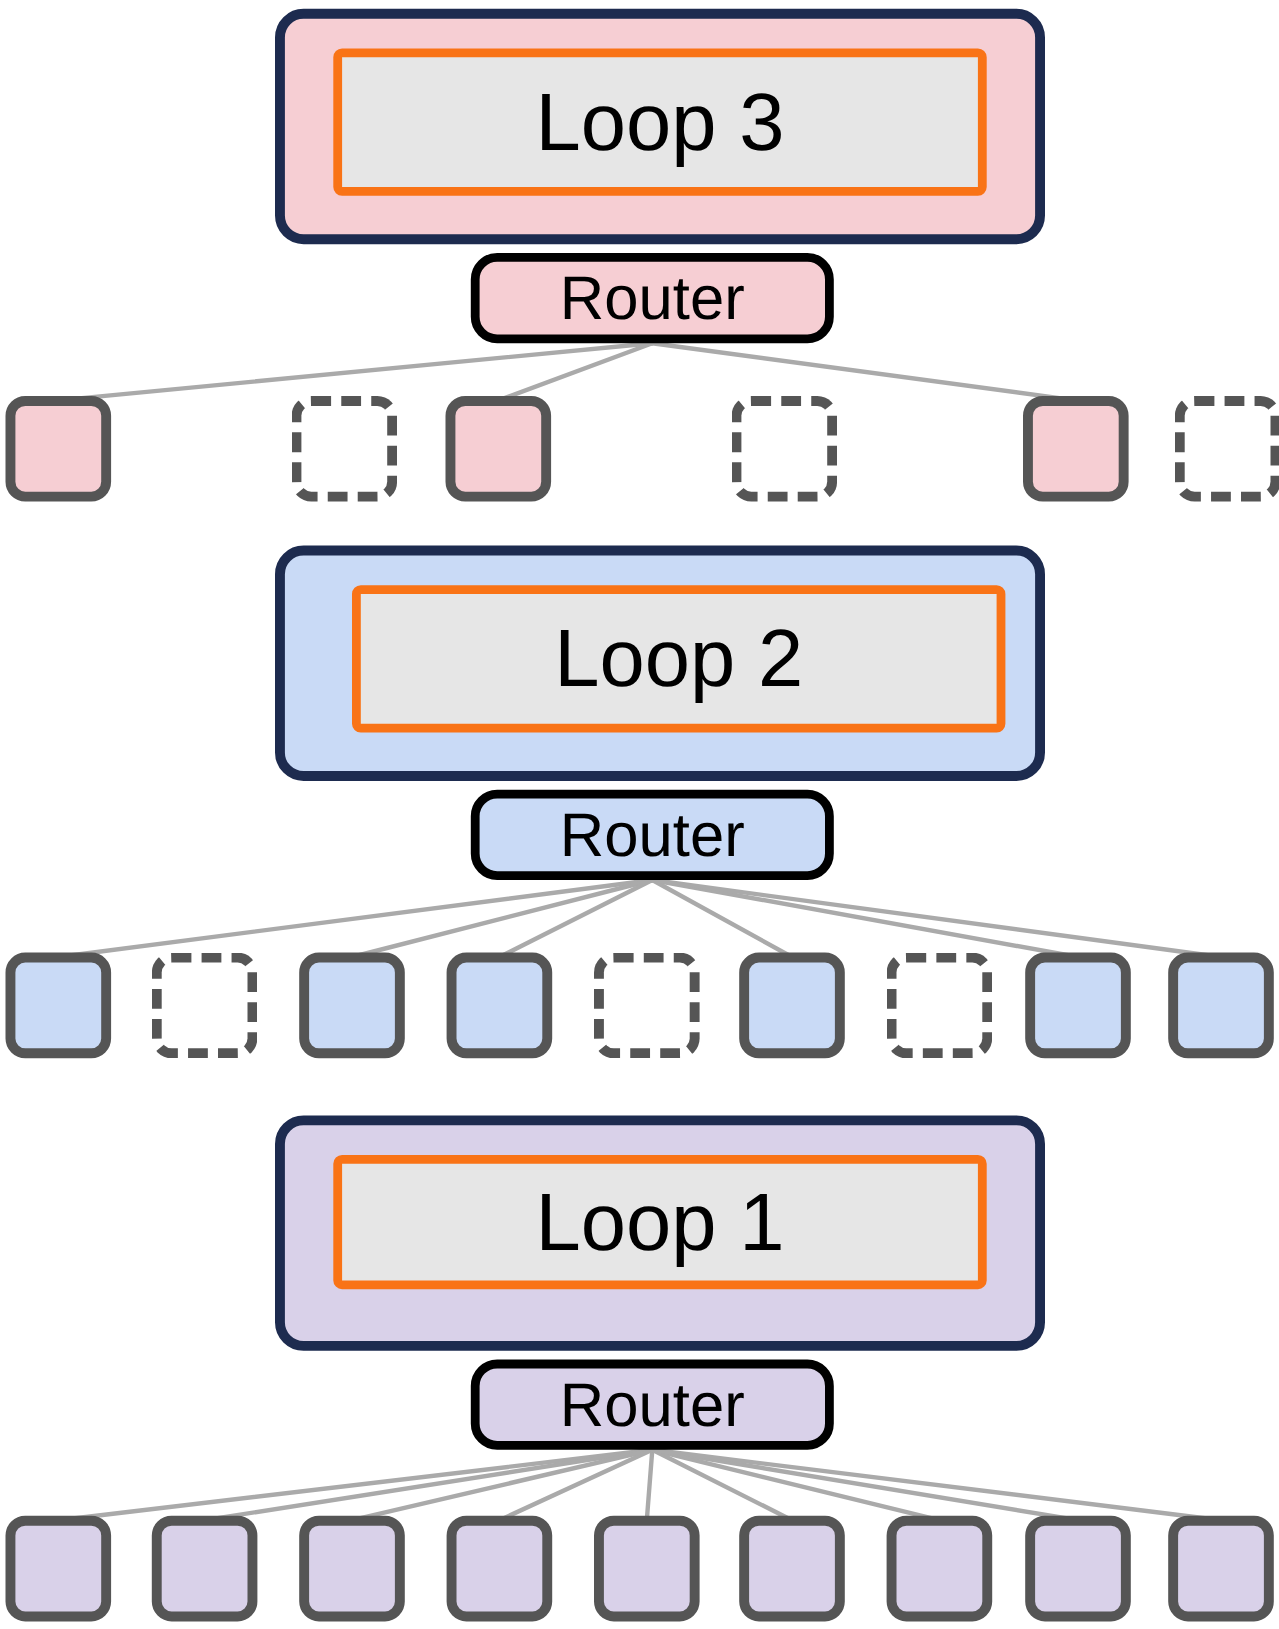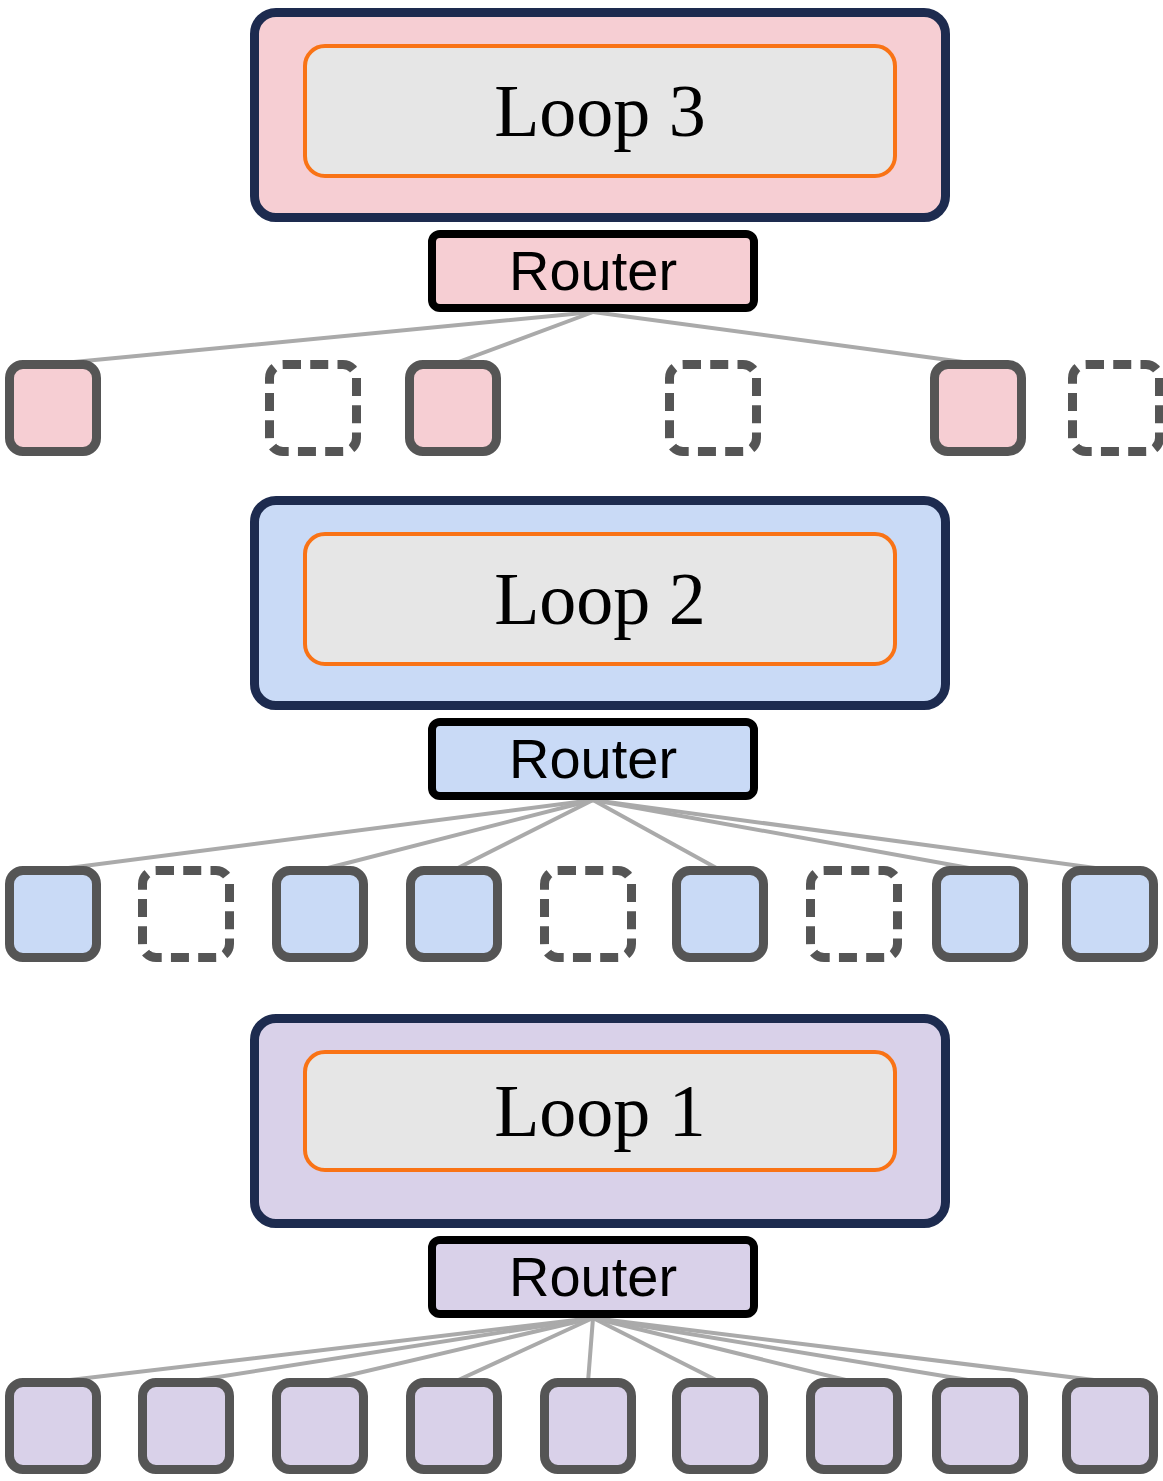--- a/index.html
+++ b/index.html
@@ -38,41 +38,40 @@
     position: absolute;
     box-sizing: border-box;
     border: 9px solid #1d2b4f;
     border-radius: 26px;
     z-index: 3;
   }
   .loop-inner {
     position: absolute;
     box-sizing: border-box;
     background: #e6e6e6;
-    border: 4px solid #f97316;
-    border-radius: 22px;
+    border: 8px solid #f97316;
+    border-radius: 8px;
     display: flex;
     align-items: center;
     justify-content: center;
     z-index: 4;
-    font-family: Liberation Serif, serif;
   }
   .loop-label {
     font-size: 74px;
     line-height: 1;
     color: #000000;
     letter-spacing: 0px;
     white-space: nowrap;
   }
   
   .router {
     position: absolute;
     box-sizing: border-box;
     border: 8px solid #000000;
-    border-radius: 12px;
+    border-radius: 24px;
     display: flex;
     align-items: center;
     justify-content: center;
     z-index: 2;
   }
   .router-label {
     font-size: 56px;
     line-height: 1;
     color: #000000;
     white-space: nowrap;
@@ -129,21 +128,21 @@
       <div class="expert active" style="left: 5px; top: 360px; background: rgb(246, 206, 211);"></div>
       <div class="expert inactive" style="left: 265px; top: 360px;"></div>
       <div class="expert active" style="left: 405px; top: 360px; background: rgb(246, 206, 211);"></div>
       <div class="expert inactive" style="left: 665px; top: 360px;"></div>
       <div class="expert active" style="left: 930px; top: 360px; background: rgb(246, 206, 211);"></div>
       <div class="expert inactive" style="left: 1068px; top: 360px;"></div>
       <div class="router" style="left: 428px; top: 718px; width: 330px; height: 82px; background: rgb(201, 218, 246);">
         <span class="router-label">Router</span>
       </div>
       <div class="loop-outer" style="left: 250px; top: 496px; width: 700px; height: 214px; background: rgb(201, 218, 246);"></div>
-      <div class="loop-inner" style="left: 303px; top: 532px; width: 594px; height: 134px;">
+      <div class="loop-inner" style="left: 320px; top: 532px; width: 594px; height: 134px;">
         <span class="loop-label">Loop 2</span>
       </div>
       <div class="expert active" style="left: 5px; top: 866px; background: rgb(201, 218, 246);"></div>
       <div class="expert inactive" style="left: 138px; top: 866px;"></div>
       <div class="expert active" style="left: 272px; top: 866px; background: rgb(201, 218, 246);"></div>
       <div class="expert active" style="left: 406px; top: 866px; background: rgb(201, 218, 246);"></div>
       <div class="expert inactive" style="left: 540px; top: 866px;"></div>
       <div class="expert active" style="left: 672px; top: 866px; background: rgb(201, 218, 246);"></div>
       <div class="expert inactive" style="left: 806px; top: 866px;"></div>
       <div class="expert active" style="left: 932px; top: 866px; background: rgb(201, 218, 246);"></div>

